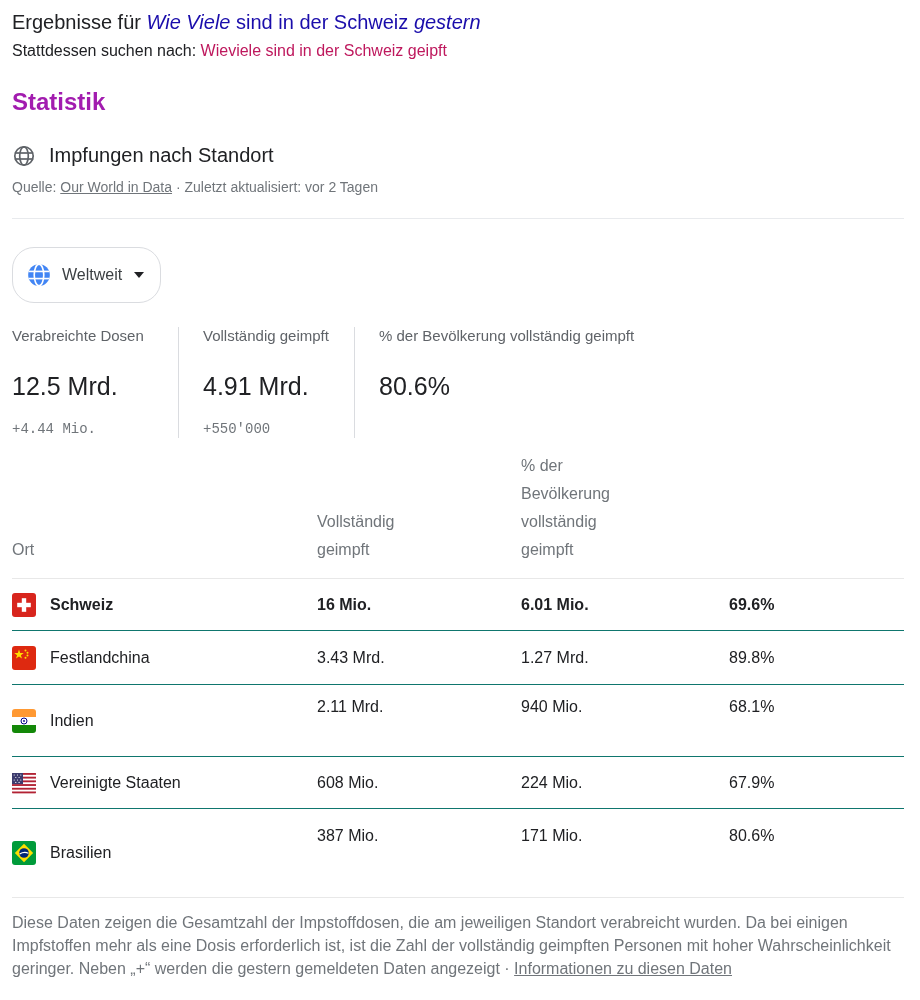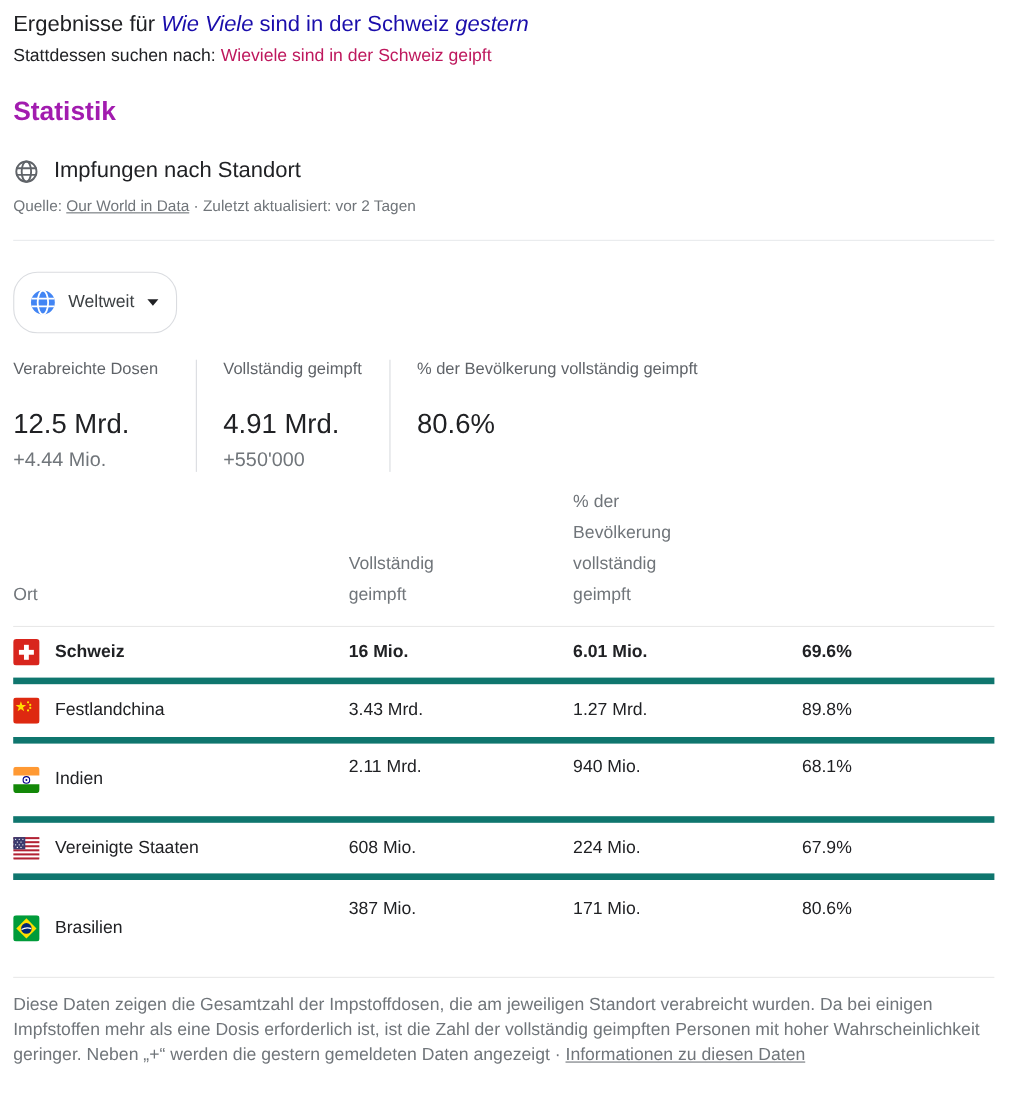--- a/index.html
+++ b/index.html
@@ -36,35 +36,35 @@
   .region-pill .label { font-size: 16px; color: #3c4043; }
   .caret { width: 0; height: 0; border-left: 5px solid transparent;
     border-right: 5px solid transparent; border-top: 6px solid #202124; margin-left: 2px; }
 
   
   .stats-row { margin-top: 24px; display: flex; }
   .stat { padding-right: 22px; }
   .stat + .stat { border-left: 1px solid #dadce0; padding-left: 24px; }
   .stat .label { font-size: 15px; color: #5f6368; line-height: 18px; }
   .stat .value { font-size: 25px; line-height: 40px; margin-top: 21px; color: #202124; }
-  .stat .delta { font-size: 18px; color: #70757a; margin-top: 2px; min-height: 17px; }
+  .stat .delta { font-size: 14px; color: #70757a; margin-top: 15px; min-height: 17px; font-family: Liberation Mono, monospace; }
 
   
   .tbl { margin-top: 14px; }
   .tbl-header, .tbl-row {
     display: grid;
     grid-template-columns: 305px 204px 208px 1fr;
   }
   .tbl-header { align-items: end; padding-bottom: 14px; border-bottom: 1px solid #e8e8e8; }
   .tbl-header .hcell { font-size: 16px; color: #70757a; line-height: 28px; cursor: pointer; }
   .hcell.w-doses { max-width: 112px; }
   .hcell.w-fully { max-width: 95px; }
   .hcell.w-pct   { max-width: 112px; }
   .sort-arrow { color: #70757a; font-size: 15px; }
-  .tbl-row { align-items: center; border-bottom: 6px solid #0f766e; font-size: 16px; color: #202124; }
+  .tbl-row { align-items: center; border-bottom: 1px solid #0f766e; font-size: 16px; color: #202124; }
   .tbl-row.h52 { height: 52px; }
   .tbl-row.h54 { height: 54px; }
   .tbl-row.tall72 { height: 72px; }
   .tbl-row.tall88 { height: 88px; border-bottom: none; }
   .tbl-row.tall72 .val { align-self: start; padding-top: 13px; }
   .tbl-row.tall88 .val { align-self: start; padding-top: 18px; }
   .tbl-row.highlight .loc-name, .tbl-row.highlight .val { font-weight: bold; }
   .loc-cell { display: flex; align-items: center; gap: 14px; }
   .flag { width: 24px; height: 24px; flex: 0 0 24px; display: block; }
 

